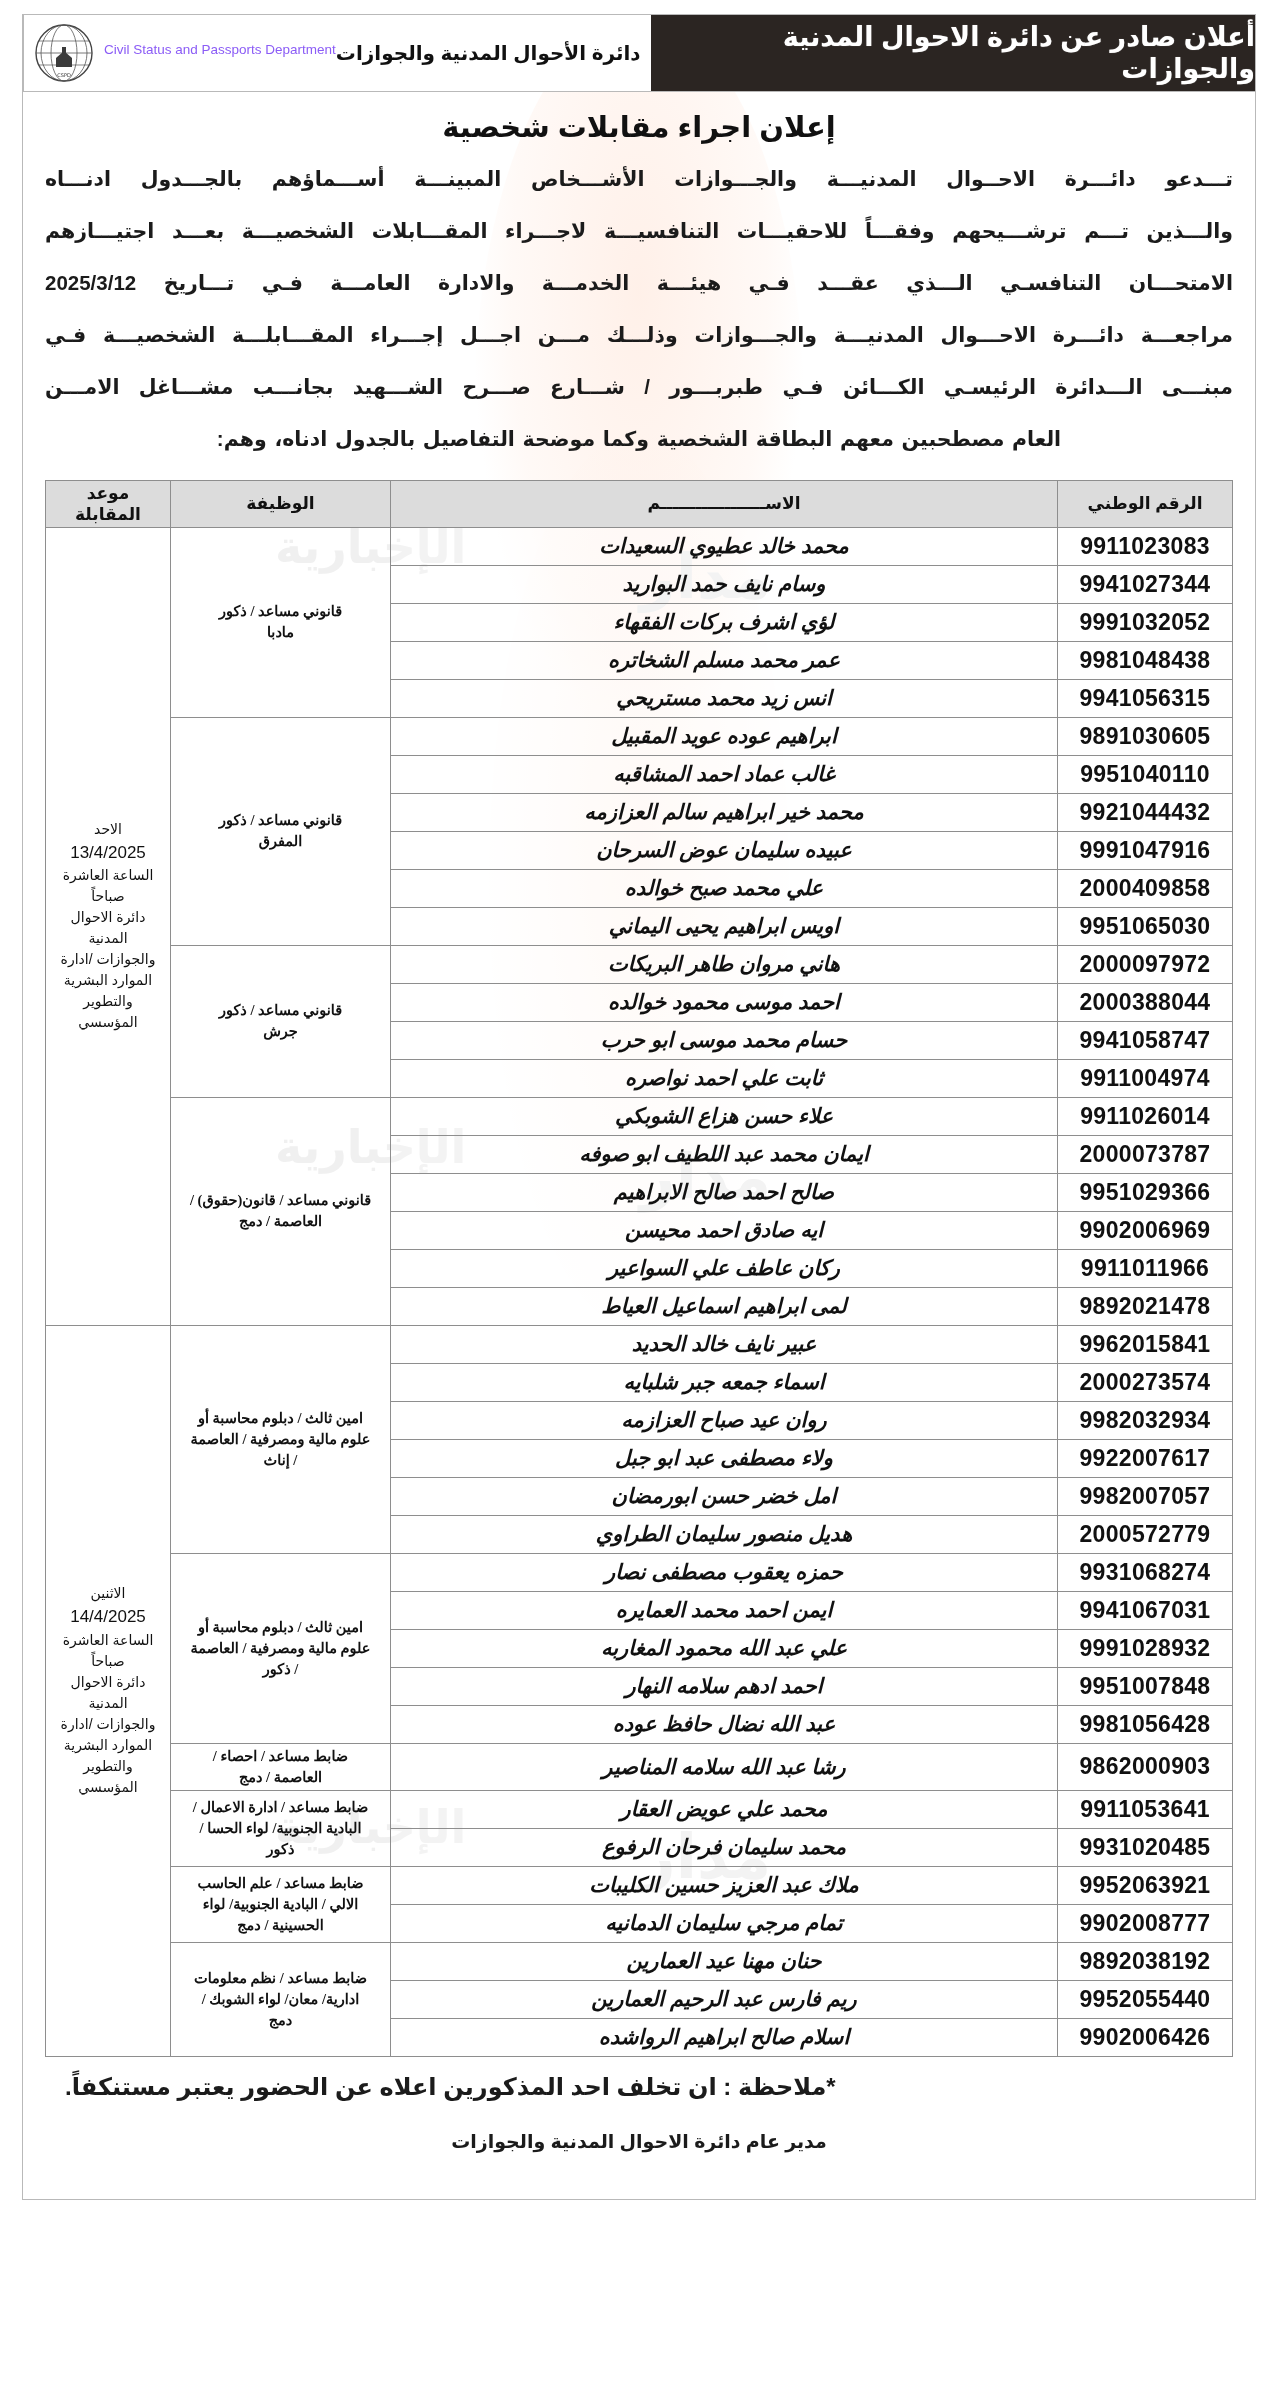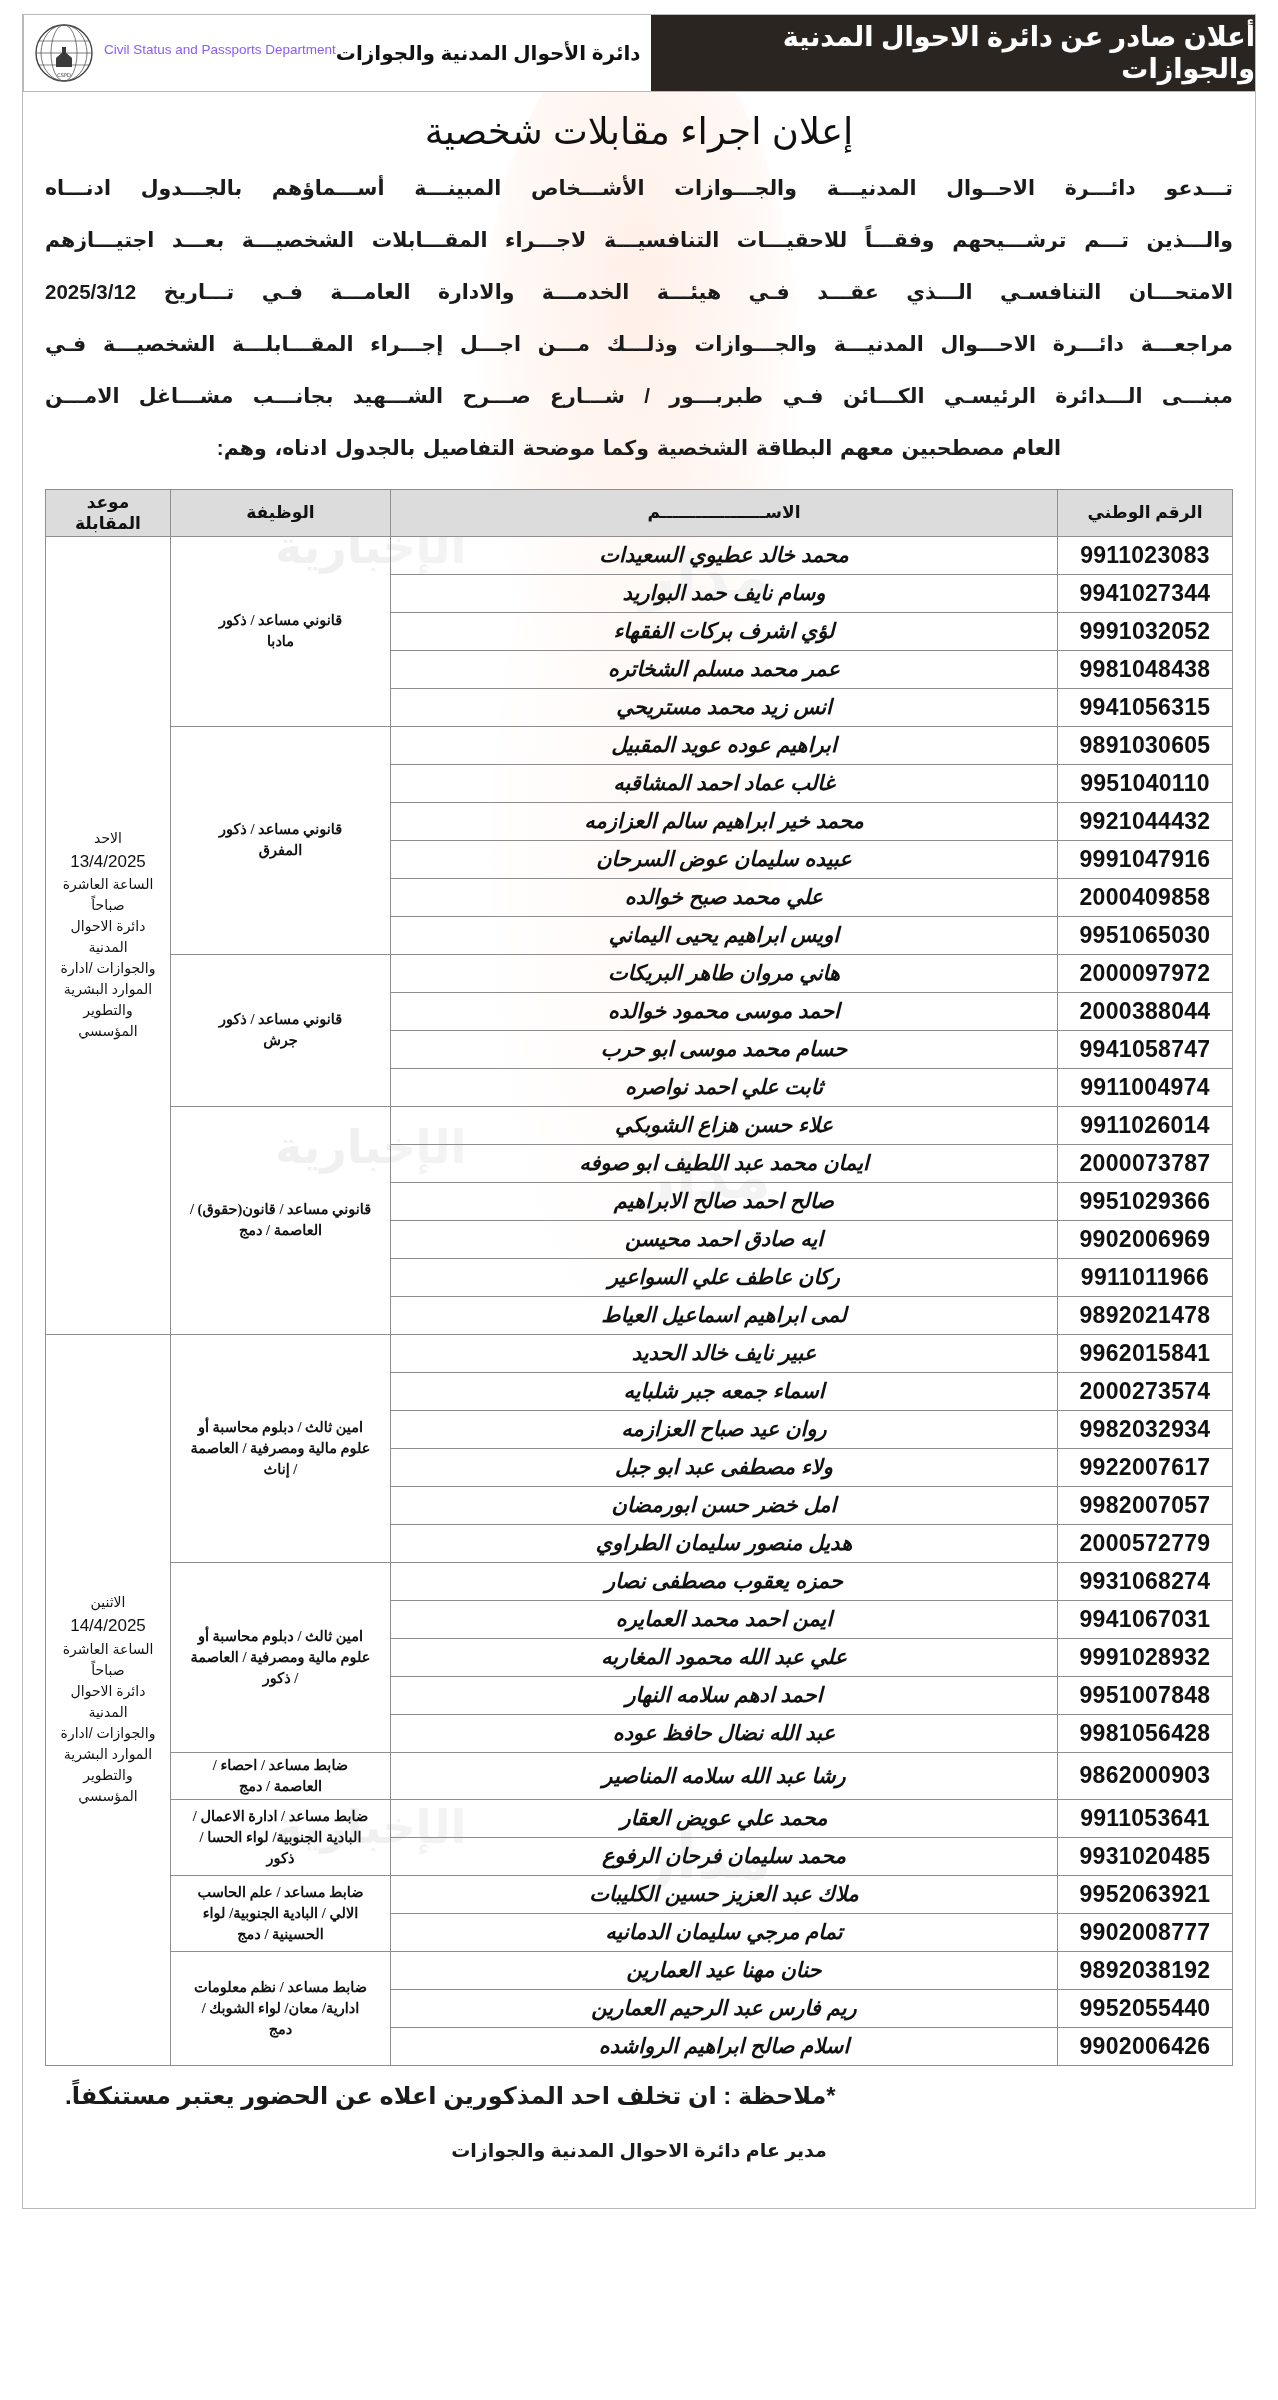--- a/index.html
+++ b/index.html
@@ -68,21 +68,21 @@
     color:#ffffff;font-size:27px;font-weight:bold;letter-spacing:.5px;
     text-shadow:0 0 1px rgba(255,255,255,.4);
   }
 
   
   .body-box{
     border:1px solid #b9b9b9;border-top:none;box-sizing:border-box;
     padding:12px 22px 18px 22px;background:transparent;
   }
   h1.ann-title{
-    margin:6px 0 16px 0;text-align:center;font-size:37px;font-weight:normal;color:#111;
+    margin:6px 0 16px 0;text-align:center;font-size:29px;font-weight:bold;color:#111;
   }
   p.para{
     margin:0 0 14px 0;
     font-size:20.5px;font-weight:bold;color:#1b1b1b;
     text-align:justify;text-align-last:justify;
     line-height:1.85;word-spacing:2px;
   }
   p.para.last{text-align:center;text-align-last:center;}
 
   

